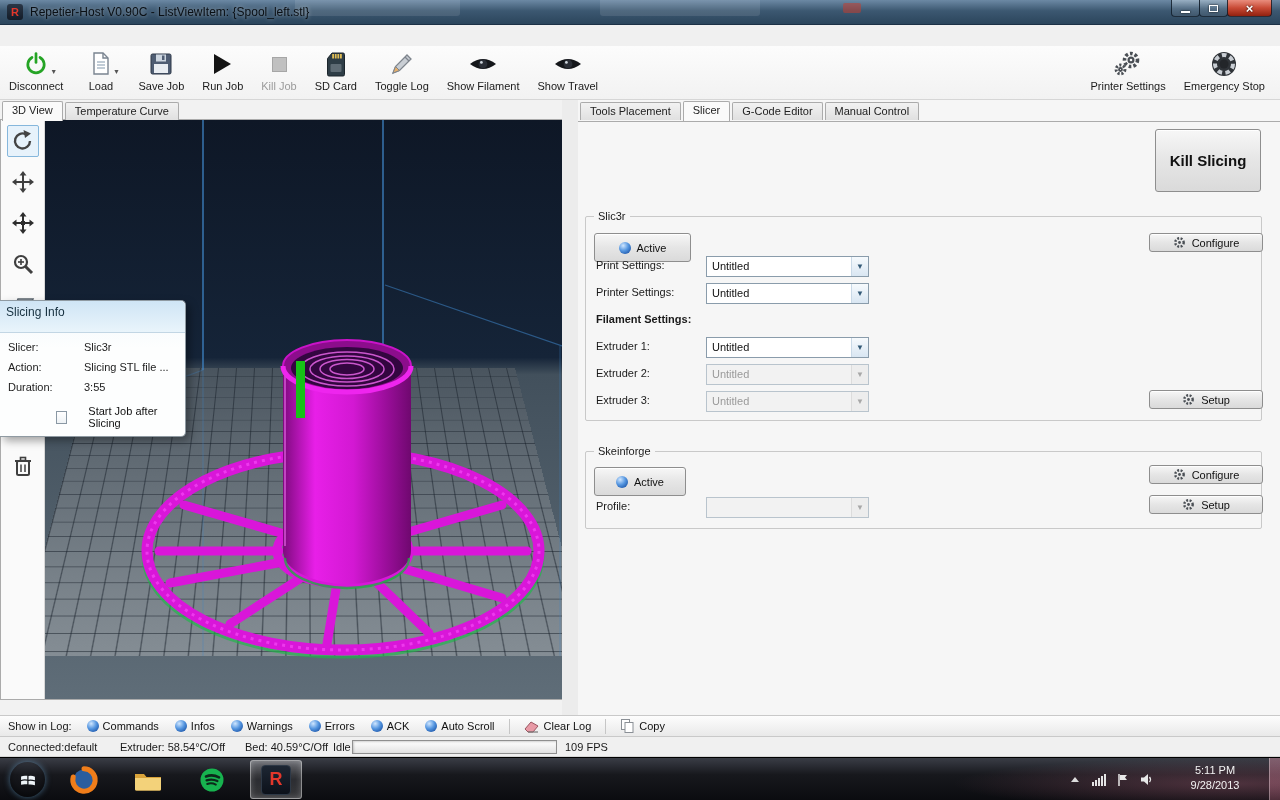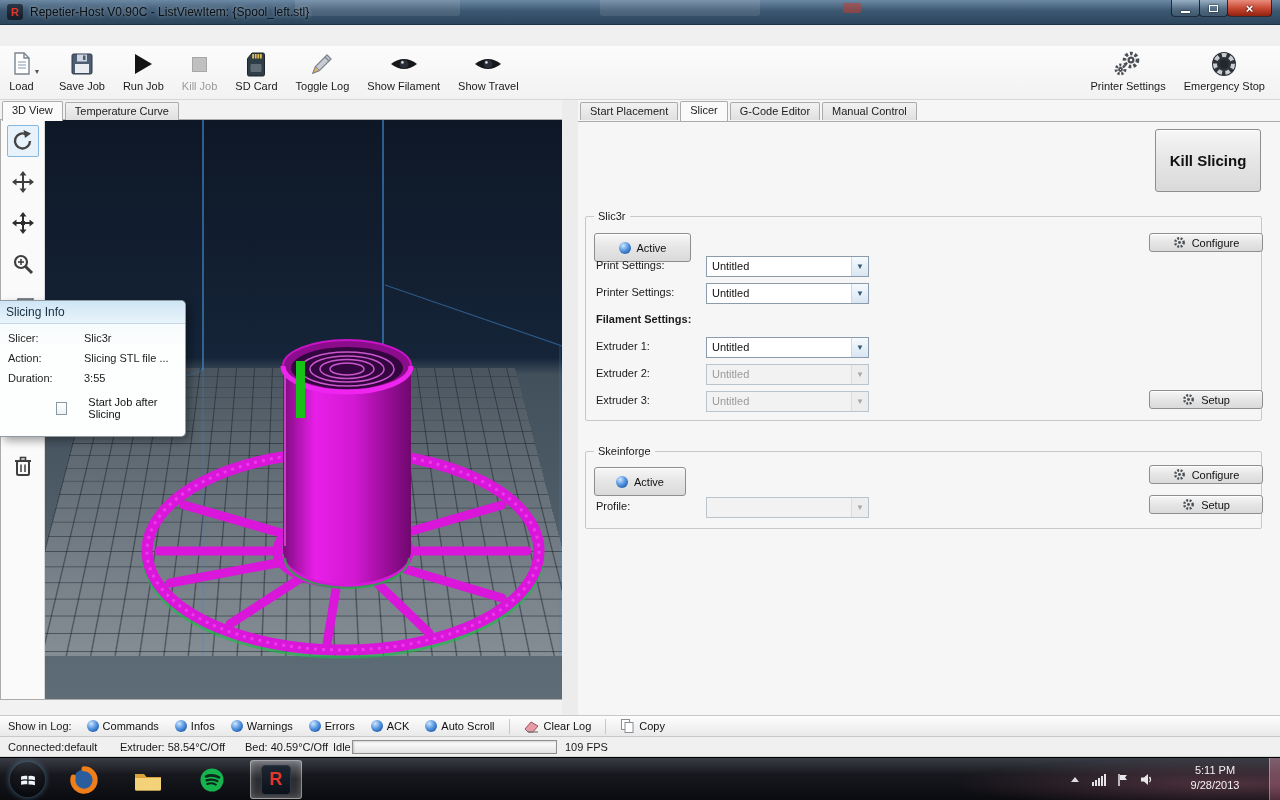--- a/index.html
+++ b/index.html
@@ -65,21 +65,21 @@
     background:
       repeating-linear-gradient(0deg, rgba(20,28,38,.5) 0 1px, transparent 1px 18px),
       repeating-linear-gradient(90deg, rgba(20,28,38,.5) 0 1px, transparent 1px 18px),
       linear-gradient(180deg,#49545e,#9aa2a8);}
   .scene{position:absolute;left:0;top:0;}
 
   
   .slicing-popup{position:absolute;left:0;top:200px;width:186px;height:137px;z-index:10;
     border:1px solid #8f9aa2;border-left:none;border-radius:0 5px 5px 0;
     background:linear-gradient(#f2f8fc,#fdfefe 35%);box-shadow:4px 4px 9px rgba(0,0,0,.35);}
-  .sp-header{height:23px;background:linear-gradient(#cfe5f5,#e9f4fb);border-radius:0 5px 0 0;
+  .sp-header{height:32px;background:linear-gradient(#cfe5f5,#e9f4fb);border-radius:0 5px 0 0;
     border-bottom:1px solid #c2d6e4;padding:4px 0 0 6px;font-size:12px;color:#16303f;}
   .sp-body{padding:8px 8px 0 8px;}
   .sp-row{display:flex;margin-bottom:8px;}
   .sp-label{width:76px;color:#222;}
   .sp-value{color:#222;}
   .sp-check{display:flex;align-items:center;gap:21px;margin-top:12px;padding-left:48px;}
   .cb{width:13px;height:13px;border:1px solid #8a98a4;background:linear-gradient(#fff,#eef2f5);display:inline-block;}
 
   
   .splitter{position:absolute;left:562px;top:0;width:16px;height:615px;background:#ececec;}
@@ -168,20 +168,30 @@
           <span class="glyph-max"></span>
         </div>
       <div class="winbtn close">
           <span class="glyph-close">×</span>
         </div>
     </div>
   </div>
 
 
   <div class="toolbar">
+    <div class="tbtn" style="padding-right:16px;">
+      <span class="ticon">
+          <svg width="24" height="26" viewBox="0 0 24 26">
+            <path d="M8 6.5 a8.2 8.2 0 1 0 8 0" fill="none" stroke="#25a425" stroke-width="2.7" stroke-linecap="round"></path>
+            <line x1="12" y1="2.5" x2="12" y2="11.5" stroke="#25a425" stroke-width="2.7" stroke-linecap="round"></line>
+          </svg>
+          <span class="dd-arrow">▼</span>
+        </span>
+      <span class="tlabel">Disconnect</span>
+    </div>
     <div class="tbtn" style="padding-right:16px;">
       <span class="ticon">
           <svg width="20" height="26" viewBox="0 0 20 26">
             <path d="M3 2 h9 l5 5 v16 h-14 z" fill="#fff" stroke="#7a8490" stroke-width="1.4"></path>
             <path d="M12 2 v5 h5" fill="none" stroke="#7a8490" stroke-width="1.4"></path>
             <line x1="6" y1="11" x2="14" y2="11" stroke="#9fb0c0" stroke-width="1.3"></line>
             <line x1="6" y1="14" x2="14" y2="14" stroke="#9fb0c0" stroke-width="1.3"></line>
             <line x1="6" y1="17" x2="14" y2="17" stroke="#9fb0c0" stroke-width="1.3"></line>
           </svg>
           <span class="dd-arrow">▼</span>
@@ -428,21 +438,21 @@
             <span>Start Job after Slicing</span>
           </div>
         </div>
       </div>
     </div>
 
     <div class="splitter"></div>
 
     <div class="right-panel">
       <div class="tabstrip right-tabs">
-        <span class="tab">Start Placement</span>
+        <span class="tab">Tools Placement</span>
         <span class="tab active">Slicer</span>
         <span class="tab">G-Code Editor</span>
         <span class="tab">Manual Control</span>
       </div>
       <div class="rpage">
 
         <div class="btn kill-btn">
           <span>Kill Slicing</span>
         </div>
 

